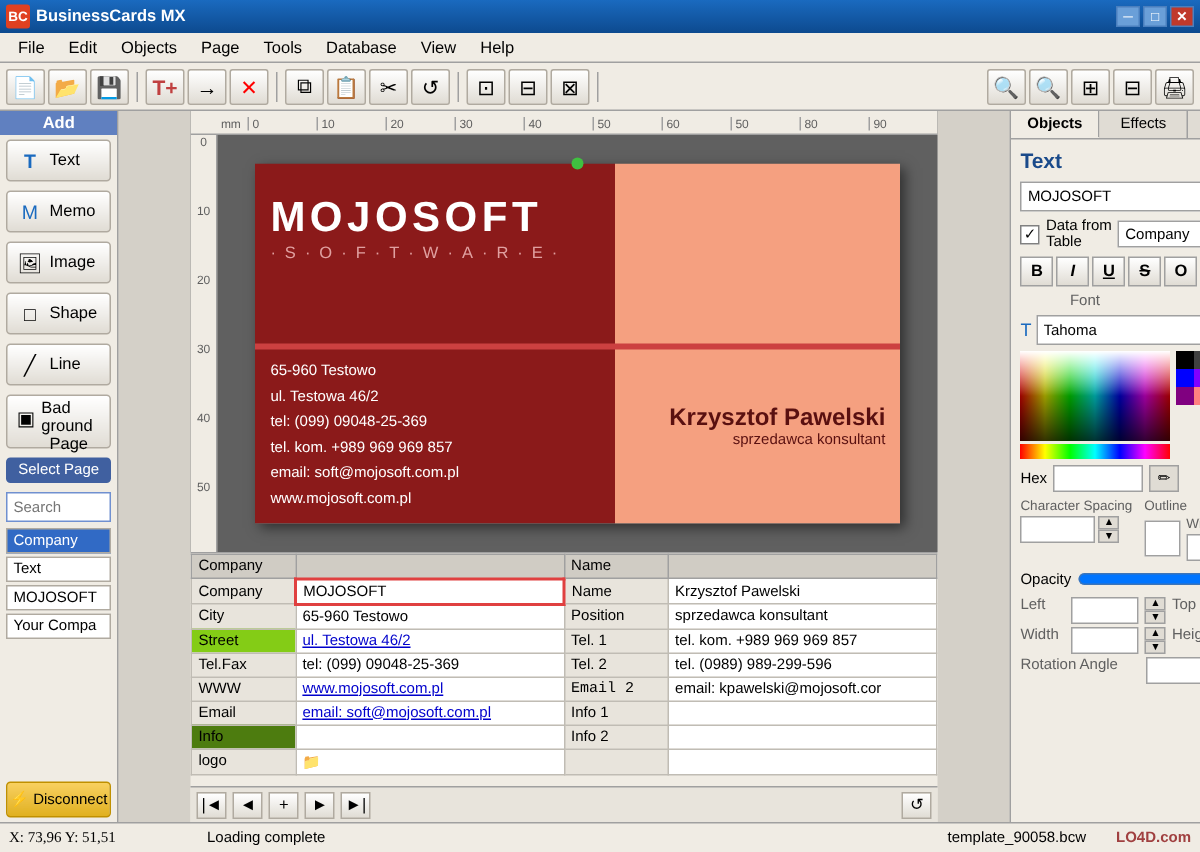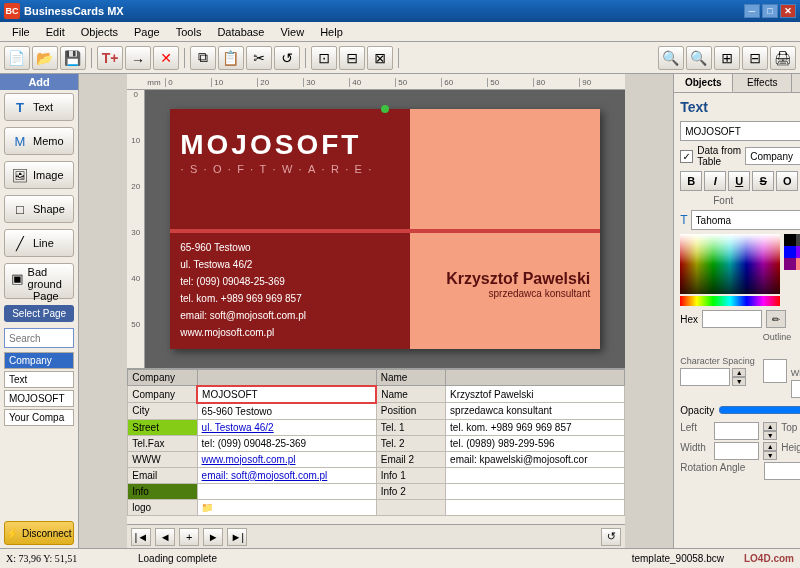--- a/index.html
+++ b/index.html
@@ -88,21 +88,21 @@
     .dft-label { font-size: 10px; }
     .dft-select { flex: 1; height: 18px; border: 1px solid #a0a0a0; font-size: 10px; background: white; }
     .format-btns { display: flex; gap: 2px; margin-bottom: 4px; }
     .fmt-btn { width: 22px; height: 20px; border: 1px solid #a0a0a0; background: linear-gradient(to bottom, #fff, #e0dcd4); display: flex; align-items: center; justify-content: center; cursor: pointer; font-size: 11px; font-weight: bold; }
     .font-row { display: flex; align-items: center; gap: 3px; margin-bottom: 4px; }
     .font-label { font-size: 10px; color: #606060; margin-left: 33px; }
     .font-select { flex: 1; height: 20px; border: 1px solid #a0a0a0; font-size: 10px; background: white; }
     .font-size { width: 40px; height: 20px; border: 1px solid #a0a0a0; font-size: 10px; text-align: right; padding: 1px 2px; background: white; }
     .hex-row { display: flex; align-items: center; gap: 4px; font-size: 10px; margin-bottom: 4px; }
     .hex-input { width: 60px; height: 18px; border: 1px solid #a0a0a0; font-size: 10px; padding: 1px 4px; }
-    .prop-group { display: flex; flex-direction: column; gap: 2px; margin-top: 24px; }
+    .prop-group { display: flex; flex-direction: column; gap: 2px; }
     .prop-label { font-size: 9px; color: #606060; }
     .prop-input { width: 50px; height: 18px; border: 1px solid #a0a0a0; font-size: 10px; text-align: right; padding: 1px 2px; }
     .outline-group { display: flex; flex-direction: column; gap: 2px; }
     .outline-color { width: 24px; height: 24px; border: 1px solid #a0a0a0; background: white; }
     .opacity-row { display: flex; align-items: center; gap: 4px; font-size: 10px; margin-bottom: 4px; }
     .opacity-slider { flex: 1; }
     .pos-label { font-size: 10px; color: #606060; width: 30px; }
     .pos-input { width: 45px; height: 18px; border: 1px solid #a0a0a0; font-size: 10px; text-align: right; padding: 1px 2px; }
     .spin-btn { display: flex; flex-direction: column; }
     .spin-up, .spin-dn { width: 14px; height: 9px; background: #e0dcd4; border: 1px solid #a0a0a0; display: flex; align-items: center; justify-content: center; font-size: 7px; cursor: pointer; }
@@ -311,21 +311,21 @@
           </tr>
           <tr>
             <td style="background:#e8e4dc;">Tel.Fax</td>
             <td>tel: (099) 09048-25-369</td>
             <td style="background:#e8e4dc;">Tel. 2</td>
             <td>tel. (0989) 989-299-596</td>
           </tr>
           <tr>
             <td style="background:#e8e4dc;">WWW</td>
             <td class="link">www.mojosoft.com.pl</td>
-            <td style="background:#e8e4dc;">Email 2</td>
+            <td style="background:#e8e4dc;font-family:Liberation Mono, monospace;">Email 2</td>
             <td>email: kpawelski@mojosoft.cor</td>
           </tr>
           <tr>
             <td style="background:#e8e4dc;">Email</td>
             <td class="link">email: soft@mojosoft.com.pl</td>
             <td style="background:#e8e4dc;">Info 1</td>
             <td></td>
           </tr>
           <tr>
             <td style="background:#4d7c0f;">Info</td>

